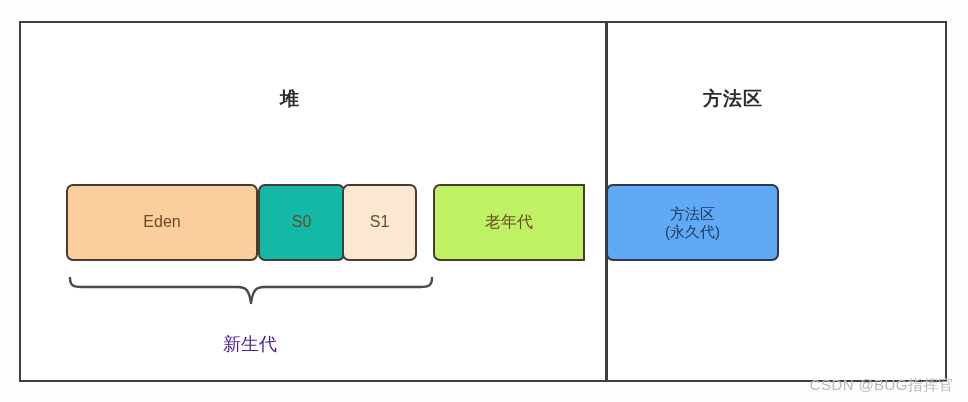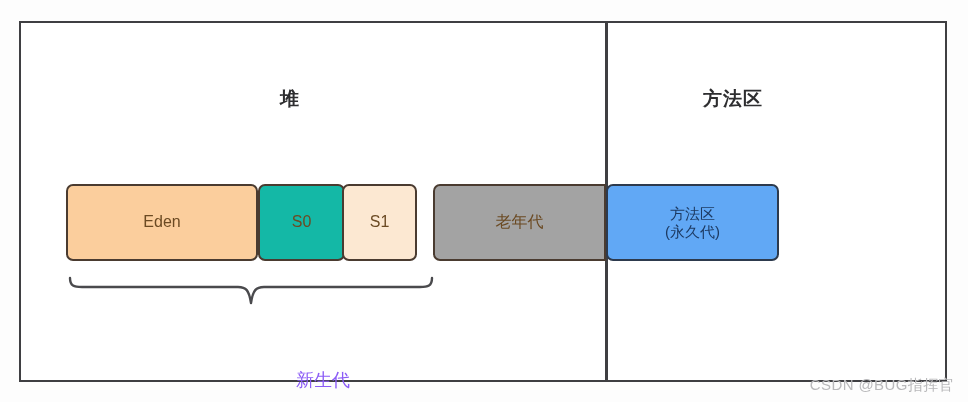--- a/index.html
+++ b/index.html
@@ -96,22 +96,22 @@
     background: #14b8a6;
     margin-left: 8px;
   }
   #box-s1 {
     left: 342px;
     width: 75px;
     background: #fce8d2;
   }
   #box-old-gen {
     left: 433px;
-    width: 173px;
-    background: #a3a3a3;
+    width: 152px;
+    background: #bef264;
     border-radius: 7px 0 0 7px;
   }
   #box-perm-gen {
     left: 606px;
     width: 173px;
     background: #61a8f5;
     border: 2.2px solid #2d3a4d;
     border-radius: 7px;
     color: #1d3a62;
     font-size: 15px;
@@ -128,25 +128,24 @@
   .brace-wrap svg {
     display: block;
     width: 370px;
     height: 38px;
   }
   #label-young-gen {
     position: absolute;
     left: 150px;
     top: 332px;
     width: 200px;
-    text-align: right;
+    text-align: center;
     font-size: 18px;
-    color: #8b5cf6;
+    color: #4c1d95;
     white-space: nowrap;
-    margin-top: 36px;
   }
 
   
   .watermark {
     position: absolute;
     right: 14px;
     bottom: 7px;
     font-size: 15px;
     color: #b9b9bb;
     letter-spacing: 0.4px;

